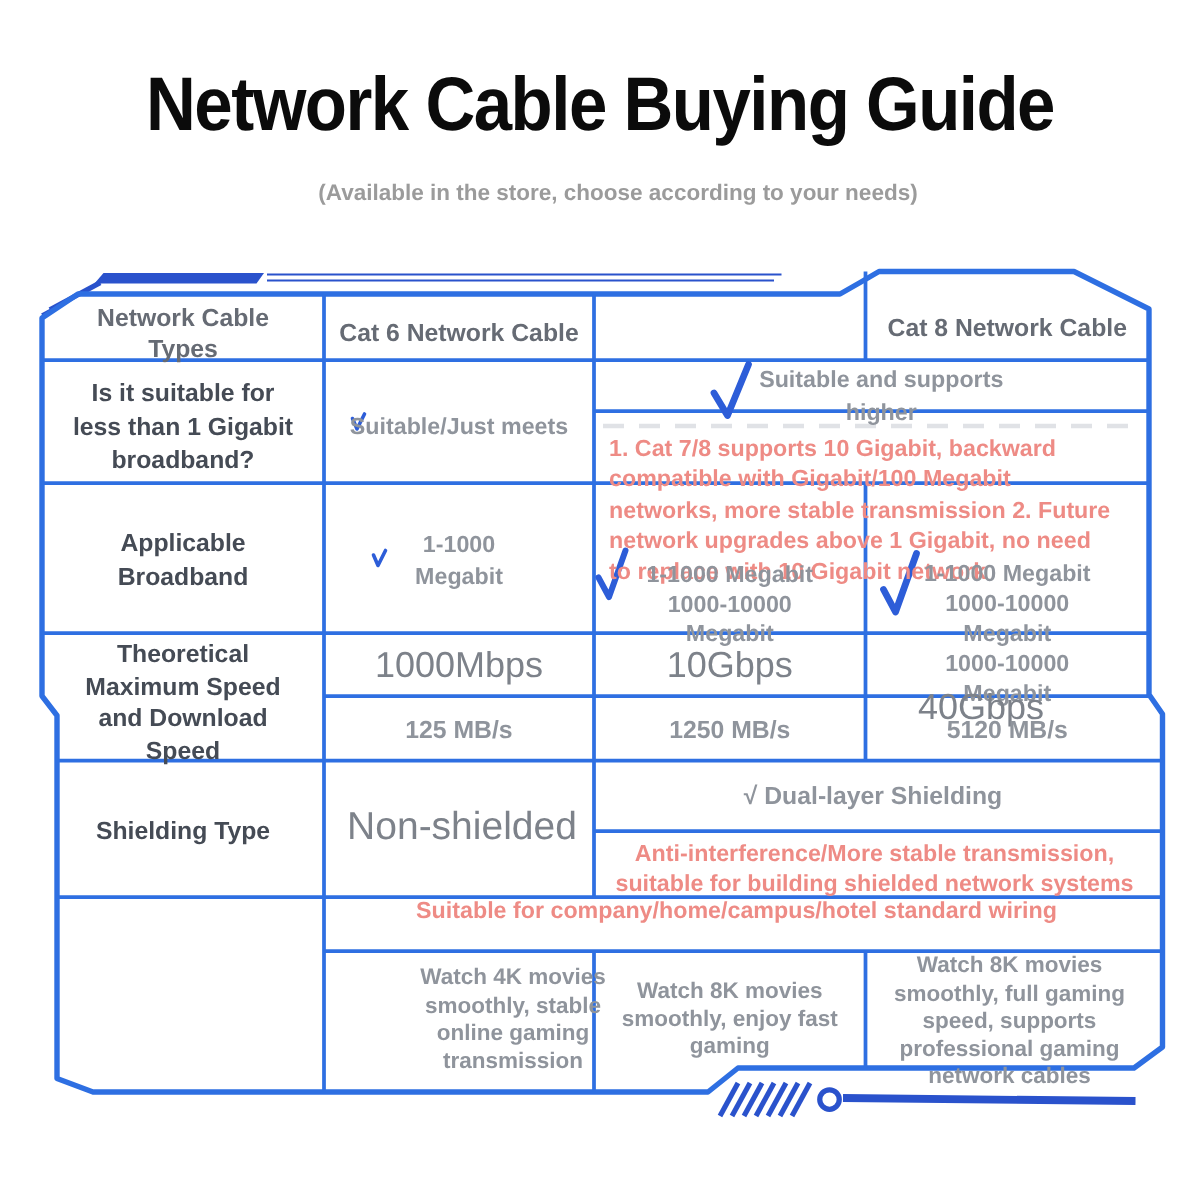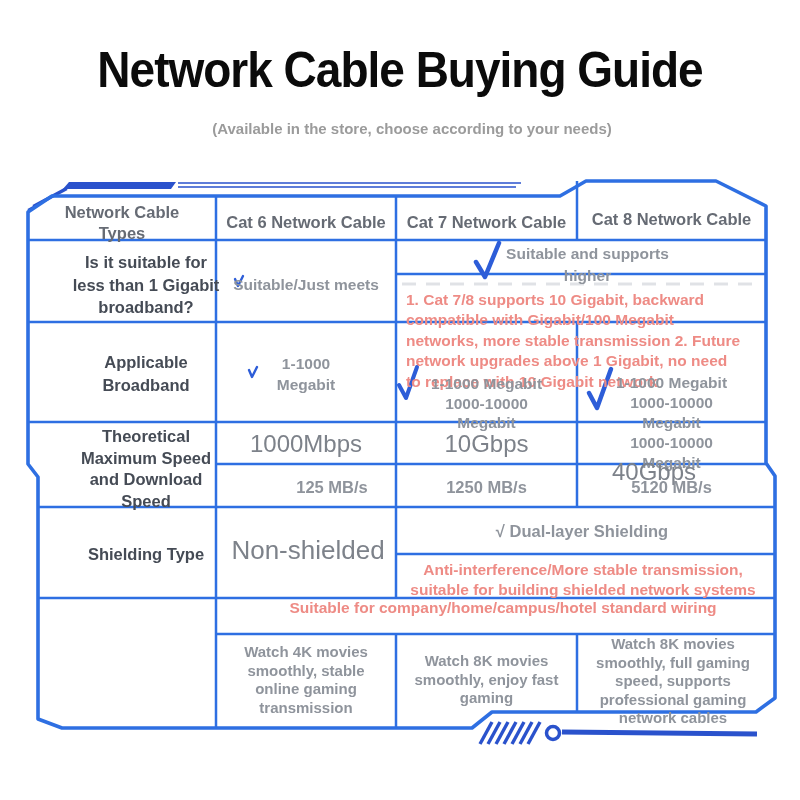--- a/index.html
+++ b/index.html
@@ -19,21 +19,21 @@
   svg.frame{position:absolute;left:0;top:0;}
   .stroke-border{stroke:var(--border_blue);fill:none;}
   .stroke-deco{stroke:var(--deco_blue);fill:none;}
   .fill-deco{fill:var(--deco_blue);stroke:none;}
   .stroke-check{stroke:var(--check_blue);fill:none;stroke-linecap:round;stroke-linejoin:round;}
   .ghost{stroke:#c8ccd2;stroke-dasharray:14 10;stroke-width:3;opacity:.55;}
   .tb{
     position:absolute;white-space:pre-line;text-align:center;font-weight:bold;
   }
   .hdr{color:var(--header_gray);font-size:16.5px;line-height:21px;}
-  .lbl{color:var(--label_gray);font-size:16.5px;line-height:22.5px;padding-left:24px;}
+  .lbl{color:var(--label_gray);font-size:16.5px;line-height:22.5px;}
   .val{color:var(--value_gray);font-size:15.5px;line-height:20px;}
   .big{color:var(--bigval_gray);font-size:24px;font-weight:normal;line-height:26px;}
   .huge{color:var(--bigval_gray);font-size:26px;font-weight:normal;line-height:28px;}
   .red{color:var(--red);font-size:15.5px;line-height:20.4px;}
 </style>
 </head>
 <body>
 
 <div class="stage">
 
@@ -92,21 +92,20 @@
         <line x1="540" y1="722" x2="528" y2="744"></line>
       </g>
       <circle class="stroke-deco" cx="553" cy="733" r="6.5" stroke-width="3.5" fill="#ffffff"></circle>
       <path class="stroke-deco" stroke-width="5.2" d="M562,732 L757,734"></path>
     </g>
   </svg>
 
   <div class="tb hdr" style="left:28px;top:202px;width:188px;">Network Cable
 Types</div>
   <div class="tb hdr" style="left:216px;top:212px;width:180px;">Cat 6 Network Cable</div>
-  <div class="tb hdr" style="left:396px;top:212px;width:181px;">Cat 7 Network Cable</div>
   <div class="tb hdr" style="left:577px;top:209px;width:189px;">Cat 8 Network Cable</div>
 
   <div class="tb lbl" style="left:28px;top:251px;width:188px;">Is it suitable for
 less than 1 Gigabit
 broadband?</div>
   <div class="tb val" style="left:216px;top:275px;width:180px;">Suitable/Just meets</div>
   <div class="tb val" style="left:400px;top:243px;width:375px;line-height:22px;">Suitable and supports
 higher</div>
   <div class="tb red" style="left:406px;top:290px;width:362px;text-align:left;">1. Cat 7/8 supports 10 Gigabit, backward
 compatible with Gigabit/100 Megabit
@@ -127,32 +126,32 @@
 1000-10000
 Megabit</div>
 
   <div class="tb lbl" style="left:28px;top:426px;width:188px;line-height:21.5px;">Theoretical
 Maximum Speed
 and Download
 Speed</div>
   <div class="tb big" style="left:216px;top:431px;width:180px;">1000Mbps</div>
   <div class="tb big" style="left:396px;top:431px;width:181px;">10Gbps</div>
   <div class="tb big" style="left:577px;top:431px;width:154px;margin-top:28px;">40Gbps</div>
-  <div class="tb val" style="left:216px;top:477px;width:180px;font-size:16.5px;margin-left:26px;">125 MB/s</div>
+  <div class="tb val" style="left:216px;top:477px;width:180px;font-size:16.5px;">125 MB/s</div>
   <div class="tb val" style="left:396px;top:477px;width:181px;font-size:16.5px;">1250 MB/s</div>
   <div class="tb val" style="left:577px;top:477px;width:189px;font-size:16.5px;">5120 MB/s</div>
 
   <div class="tb lbl" style="left:28px;top:543px;width:188px;">Shielding Type</div>
   <div class="tb huge" style="left:216px;top:536px;width:184px;">Non-shielded</div>
   <div class="tb val" style="left:396px;top:521px;width:372px;font-size:16.5px;">√ Dual-layer Shielding</div>
   <div class="tb red" style="left:396px;top:560px;width:374px;line-height:20px;">Anti-interference/More stable transmission,
 suitable for building shielded network systems</div>
 
-  <div class="tb red" style="left:216px;top:598px;width:550px;padding-left:12px;">Suitable for company/home/campus/hotel standard wiring</div>
-  <div class="tb val" style="left:216px;top:643px;width:180px;font-size:15px;line-height:18.5px;">Watch 4K movies
+  <div class="tb red" style="left:216px;top:598px;width:550px;">Suitable for company/home/campus/hotel standard wiring</div>
+  <div class="tb val" style="left:216px;top:643px;width:180px;font-size:15px;line-height:18.5px;padding-left:36px;">Watch 4K movies
 smoothly, stable
 online gaming
 transmission</div>
   <div class="tb val" style="left:396px;top:652px;width:181px;font-size:15px;line-height:18.5px;">Watch 8K movies
 smoothly, enjoy fast
 gaming</div>
   <div class="tb val" style="left:577px;top:635px;width:192px;font-size:15px;line-height:18.5px;">Watch 8K movies
 smoothly, full gaming
 speed, supports
 professional gaming

